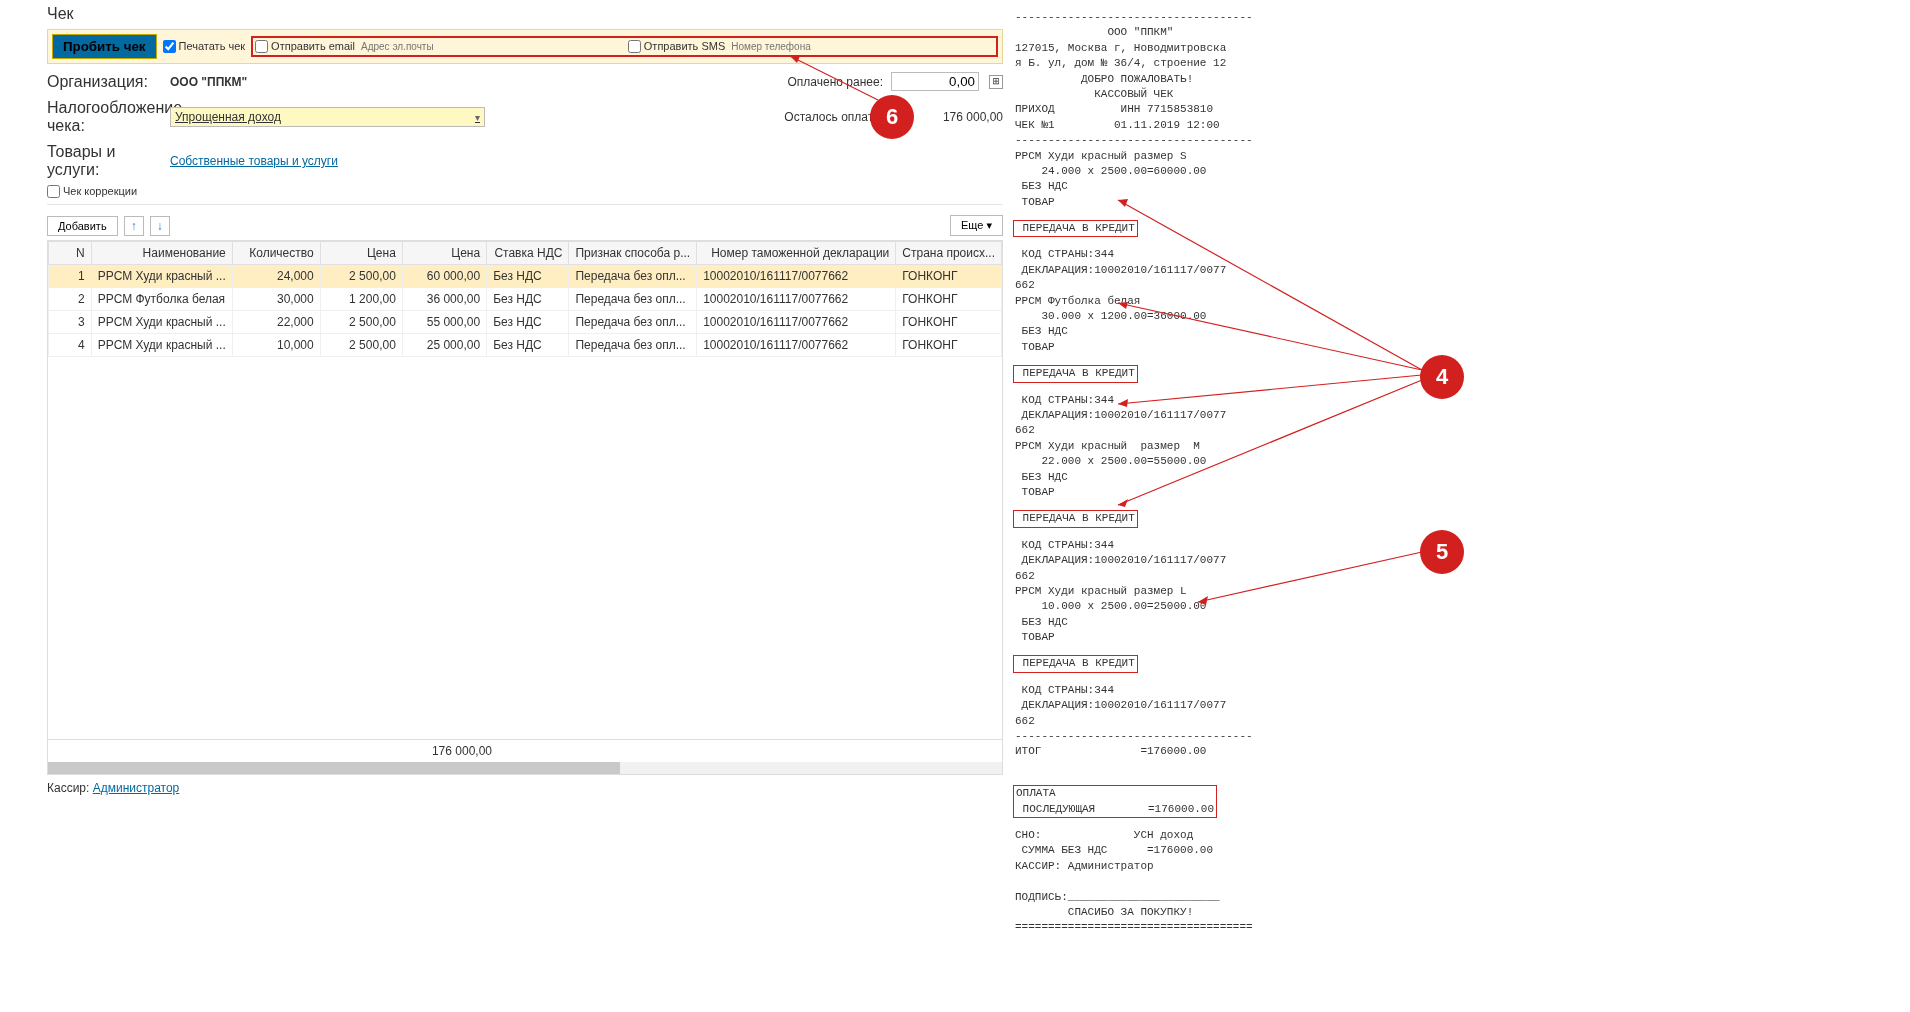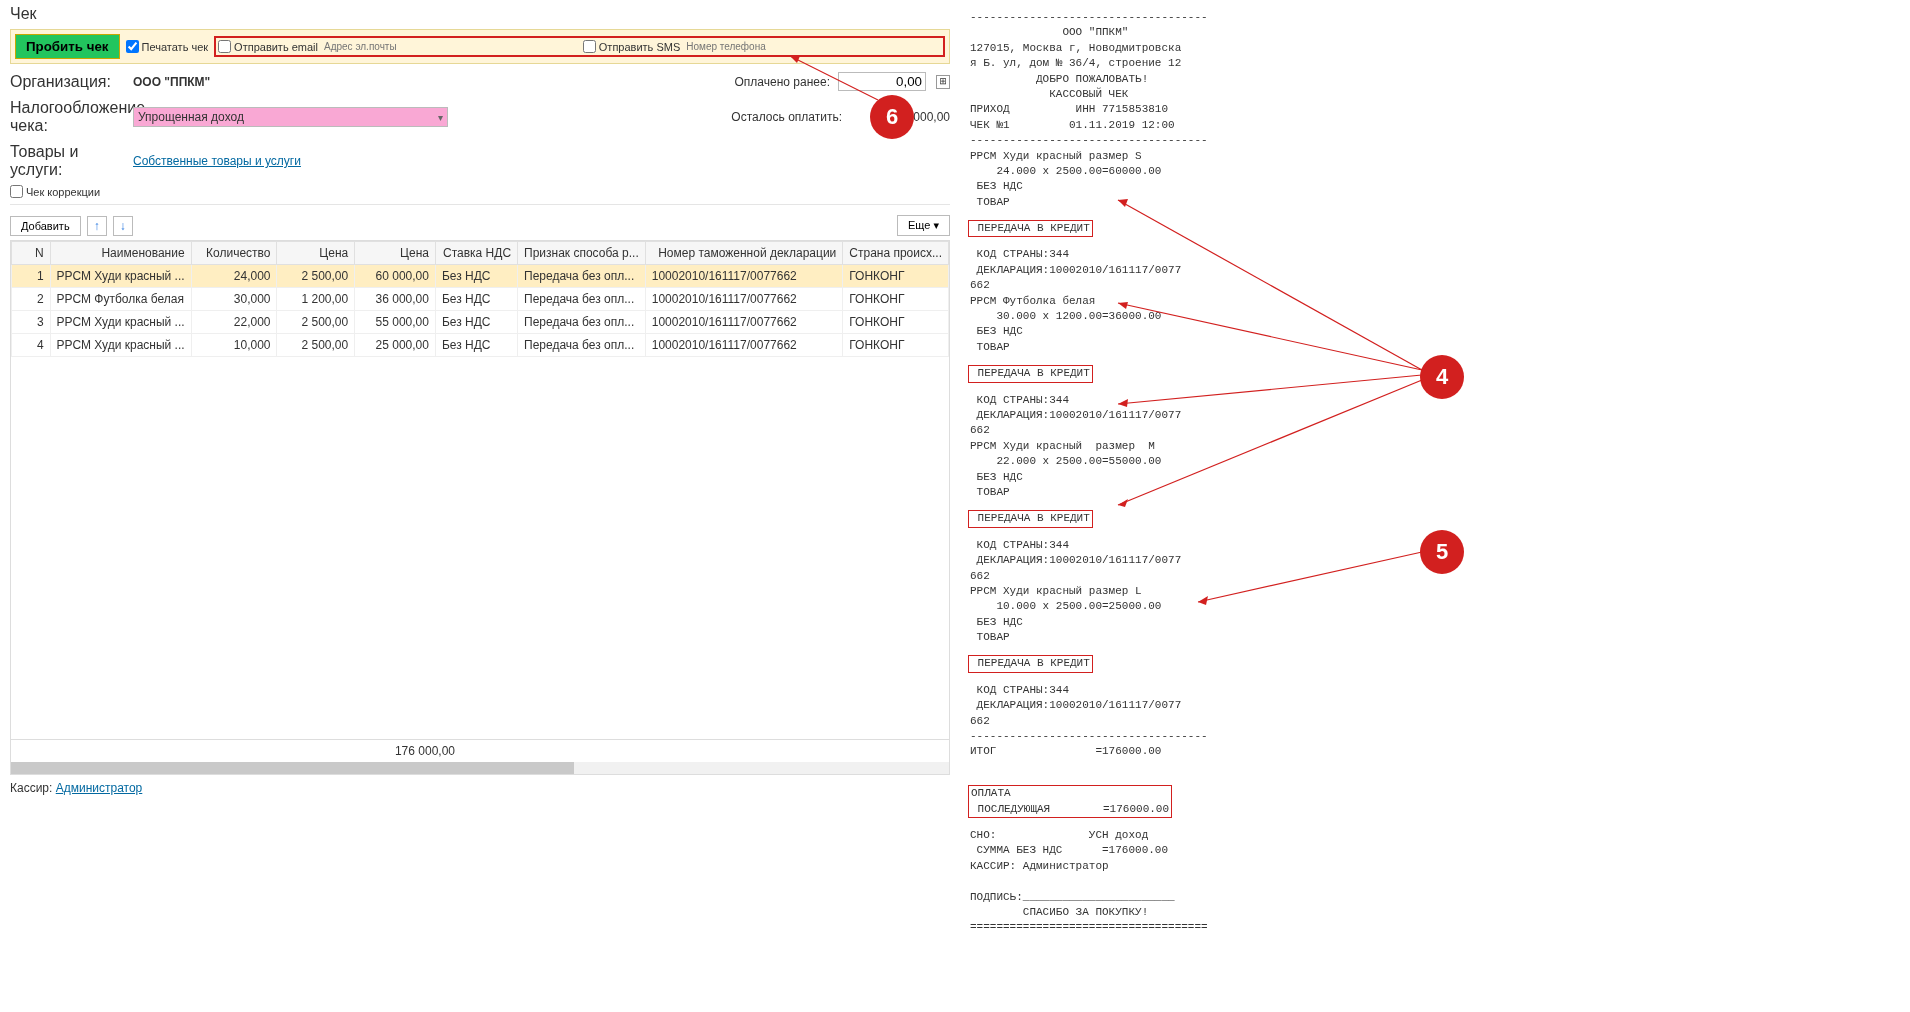--- a/index.html
+++ b/index.html
@@ -14,22 +14,23 @@
 }
 .container {
   display: flex;
   width: 1500px;
   height: 800px;
 }
 .left-panel {
   width: 960px;
   display: flex;
   flex-direction: column;
-  padding: 5px 10px;
+  padding: 5px 2px;
   box-sizing: border-box;
+  margin-left: 45px;
 }
 .right-panel {
   flex: 1;
   padding: 10px;
   box-sizing: border-box;
   font-family: "Courier New", monospace;
   font-size: 11px;
   line-height: 1.4;
   white-space: pre;
   position: relative;
@@ -41,29 +42,29 @@
 }
 .toolbar-row {
   display: flex;
   align-items: center;
   background: #fff5d9;
   border: 1px solid #e6d896;
   padding: 4px;
   gap: 6px;
 }
 .btn-primary {
-  background: #22c55e;
+  background: #0369a1;
   border: 1px solid #c9a800;
   font-weight: bold;
   padding: 4px 10px;
   cursor: pointer;
 }
 .chk-lbl {
   display: flex;
-  align-items: center;
+  align-items: flex-start;
   gap: 3px;
   font-size: 11px;
   white-space: nowrap;
 }
 input[type=checkbox] {
   margin: 0;
 }
 .placeholder-box {
   border: none;
   background: transparent;
@@ -90,21 +91,22 @@
   width: 115px;
   font-size: 16px;
 }
 .select {
   border: 1px solid #bbb;
   padding: 2px 4px;
   width: 305px;
   display: flex;
   justify-content: space-between;
   align-items: center;
-  background: #f9a8d4;
+  background: #fef9c3;
+  text-decoration: underline;
 }
 .select .caret { font-size: 10px; color: #666; }
 .link { color: #0369a1; text-decoration: underline; cursor: pointer; }
 .num-display { width: 100px; text-align: right; }
 .num-input {
   border: 1px solid #bbb;
   width: 80px;
   text-align: right;
   padding: 1px 3px;
 }

